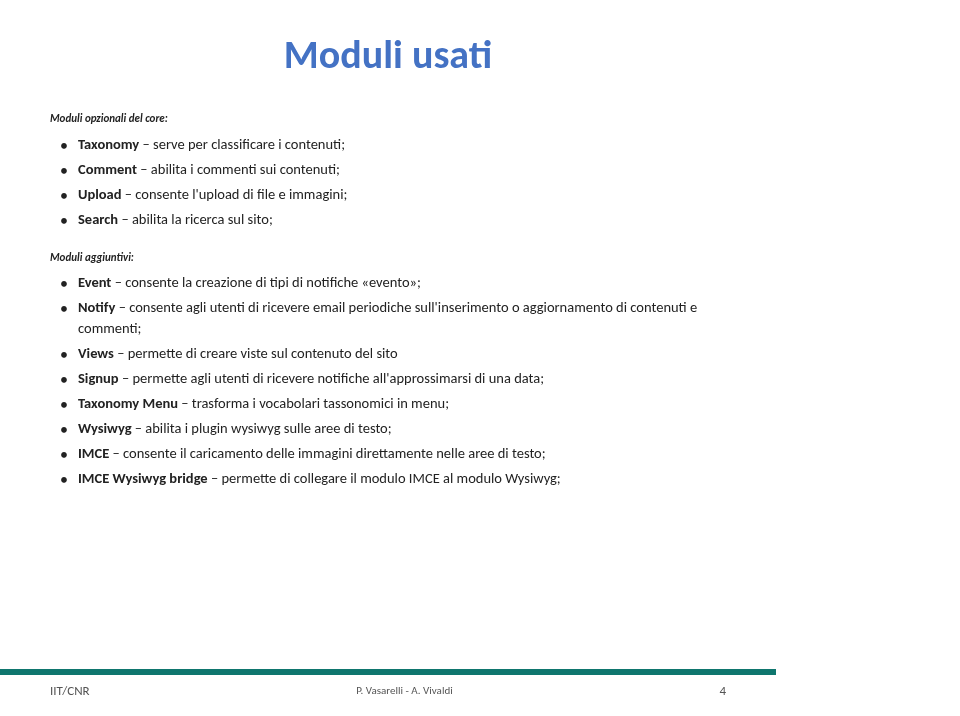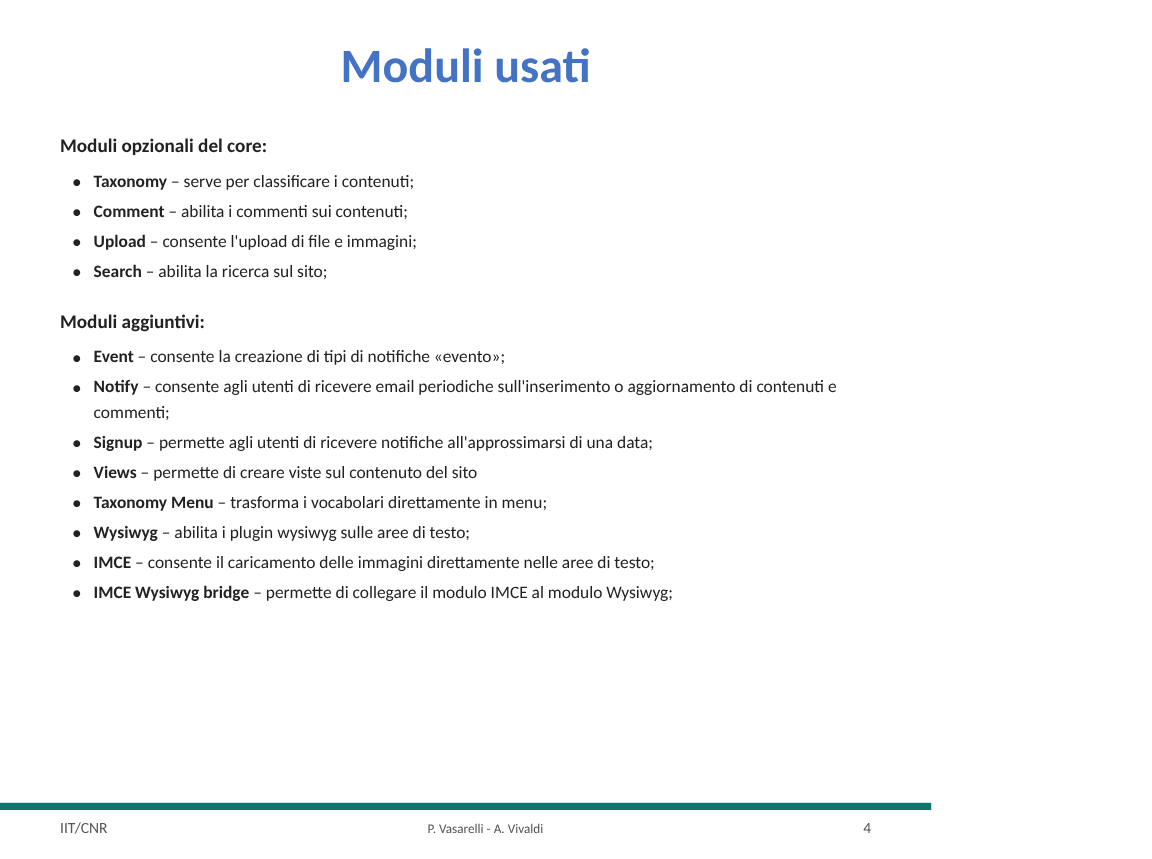--- a/index.html
+++ b/index.html
@@ -38,23 +38,24 @@
     }
 
     .slide-content {
       flex: 1;
       font-size: 14.5px;
       line-height: 1.5;
     }
 
     .section-heading {
       font-weight: bold;
-      font-size: 16px;
+      font-size: 11px;
       margin-bottom: 6px;
       margin-top: 4px;
+      font-style: italic;
     }
 
     ul {
       list-style: none;
       padding-left: 10px;
     }
 
     ul li {
       position: relative;
       padding-left: 18px;
@@ -131,27 +132,27 @@
     <p class="section-heading" style="margin-top: 20px;">Moduli aggiuntivi:</p>
 
     <ul>
       <li>
         <span class="bold">Event</span><span> – consente la creazione di tipi di notifiche «evento»;</span>
       </li>
       <li>
         <span class="bold">Notify</span><span> – consente agli utenti di ricevere email periodiche sull'inserimento o aggiornamento di contenuti e commenti;</span>
       </li>
       <li>
+        <span class="bold">Views</span><span> – permette di creare viste sul contenuto del sito</span>
+      </li>
+      <li>
         <span class="bold">Signup</span><span> – permette agli utenti di ricevere notifiche all'approssimarsi di una data;</span>
       </li>
       <li>
-        <span class="bold">Views</span><span> – permette di creare viste sul contenuto del sito</span>
-      </li>
-      <li>
-        <span class="bold">Taxonomy Menu</span><span> – trasforma i vocabolari direttamente in menu;</span>
+        <span class="bold">Taxonomy Menu</span><span> – trasforma i vocabolari tassonomici in menu;</span>
       </li>
       <li>
         <span class="bold">Wysiwyg</span><span> – abilita i plugin wysiwyg sulle aree di testo;</span>
       </li>
       <li>
         <span class="bold">IMCE</span><span> – consente il caricamento delle immagini direttamente nelle aree di testo;</span>
       </li>
       <li>
         <span class="bold">IMCE Wysiwyg bridge</span><span> – permette di collegare il modulo IMCE al modulo Wysiwyg;</span>
       </li>

